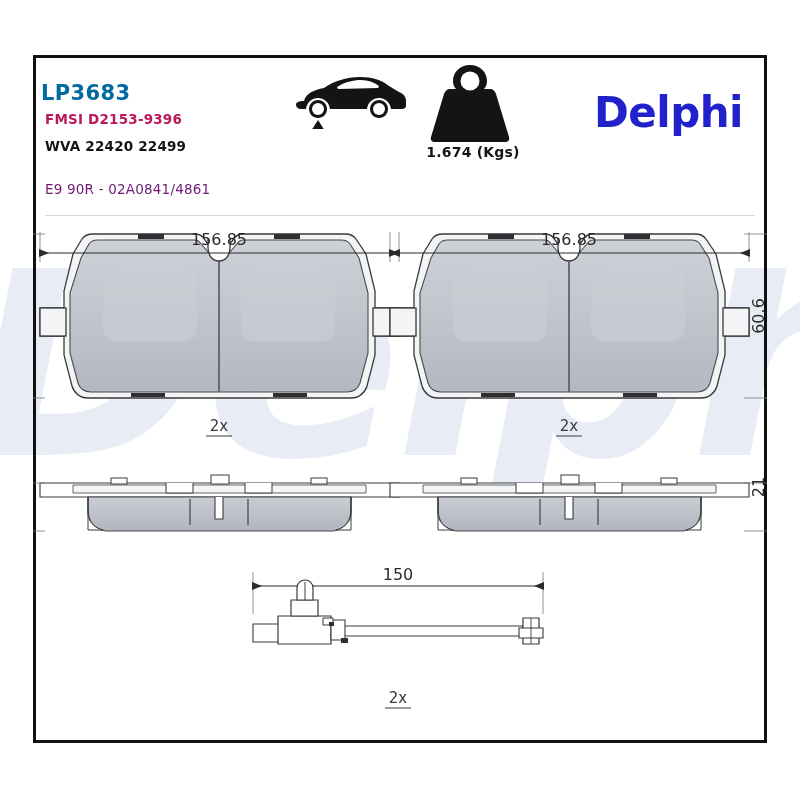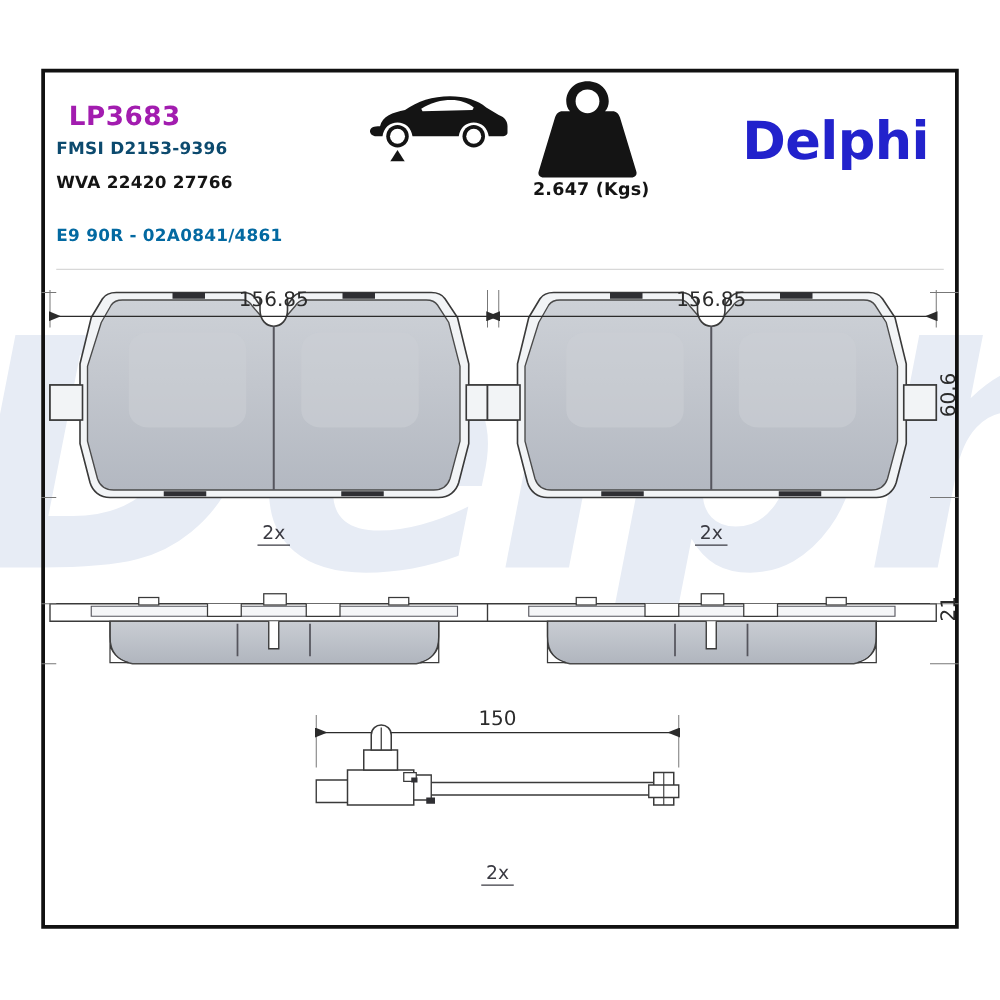--- a/index.html
+++ b/index.html
@@ -51,44 +51,44 @@
 
   
   #header {
     position: absolute;
     left: 33px; top: 55px;
     width: 734px; height: 162px;
     z-index: 10;
   }
   #part-number {
     position: absolute;
-    left: 22px; top: 26px;
+    left: 8px; top: 26px;
     font-size: 21px; font-weight: bold;
-    color: #a21caf;
+    color: #0369a1;
     letter-spacing: 0.4px;
   }
   #fmsi-code {
     position: absolute;
     left: 12px; top: 56px;
     font-size: 13.5px; font-weight: bold;
-    color: #0c4a6e;
+    color: #be185d;
     letter-spacing: 0.2px;
   }
   #wva-code {
     position: absolute;
     left: 12px; top: 83px;
     font-size: 13.5px; font-weight: bold;
     color: #141414;
     letter-spacing: 0.2px;
   }
   #approval-code {
     position: absolute;
     left: 12px; top: 126px;
-    font-size: 13.5px; font-weight: bold;
-    color: #0369a1;
+    font-size: 13.5px; font-weight: normal;
+    color: #701a75;
     letter-spacing: 0.2px;
   }
 
   
   #axle-icon {
     position: absolute;
     left: 257px; top: 14px;
     width: 118px; height: 60px;
   }
   
@@ -171,21 +171,21 @@
   <div id="watermark">
     <div class="wm-text">Delphi</div>
   </div>
 
   <div id="frame"></div>
 
   <div id="header">
 
     <div id="part-number">LP3683</div>
     <div id="fmsi-code">FMSI D2153-9396</div>
-    <div id="wva-code">WVA 22420 27766</div>
+    <div id="wva-code">WVA 22420 22499</div>
     <div id="approval-code">E9 90R - 02A0841/4861</div>
 
     <svg id="axle-icon" viewBox="0 0 118 60">
       <path fill="#141414" d="M14 32 C16 24 24 21 34 19 C44 12 56 8 70 8 C82 8 92 11 99 17
                L109 23 C114 25 116 28 116 32 L116 37 C116 39 114 40 112 40
                L101 40 C100 33 95 29 89 29 C83 29 78 33 77 40
                L40 40 C39 33 34 29 28 29 C22 29 17 33 16 40 L11 40 C8 40 6 38 6 36 C6 33 9 32 14 32 Z"></path>
       <path fill="#ffffff" d="M47 18 C55 13 63 11 71 11 C78 11 84 13 89 17 L88 19 L48 20 Z"></path>
       <path fill="#141414" d="M28 31 C33 31 37 35 37 40 C37 45 33 49 28 49 C23 49 19 45 19 40 C19 35 23 31 28 31 Z"></path>
       <circle cx="28" cy="40" r="6" fill="#ffffff"></circle>
@@ -194,21 +194,21 @@
       <path fill="#141414" d="M28 51 L35 62 L21 62 Z"></path>
     </svg>
 
     <svg id="weight-icon" viewBox="0 0 84 82">
       <path fill="#141414" d="M42 2 C52 2 59 9 59 18 C59 21 58 24 56 26 L62 26 C65 26 67 28 68 31
                L81 74 C82 77 80 79 77 79 L7 79 C4 79 2 77 3 74 L16 31 C17 28 19 26 22 26
                L28 26 C26 24 25 21 25 18 C25 9 32 2 42 2 Z"></path>
       <circle cx="42" cy="18" r="9.5" fill="#ffffff"></circle>
     </svg>
 
-    <div id="weight-value">2.647 (Kgs)</div>
+    <div id="weight-value">1.674 (Kgs)</div>
 
     <div id="brand-logo">Delphi</div>
   </div>
 
   <div id="header-divider"></div>
 
   <div id="drawings">
     <svg width="734" height="525" viewBox="0 0 734 525">
 
       <defs>

